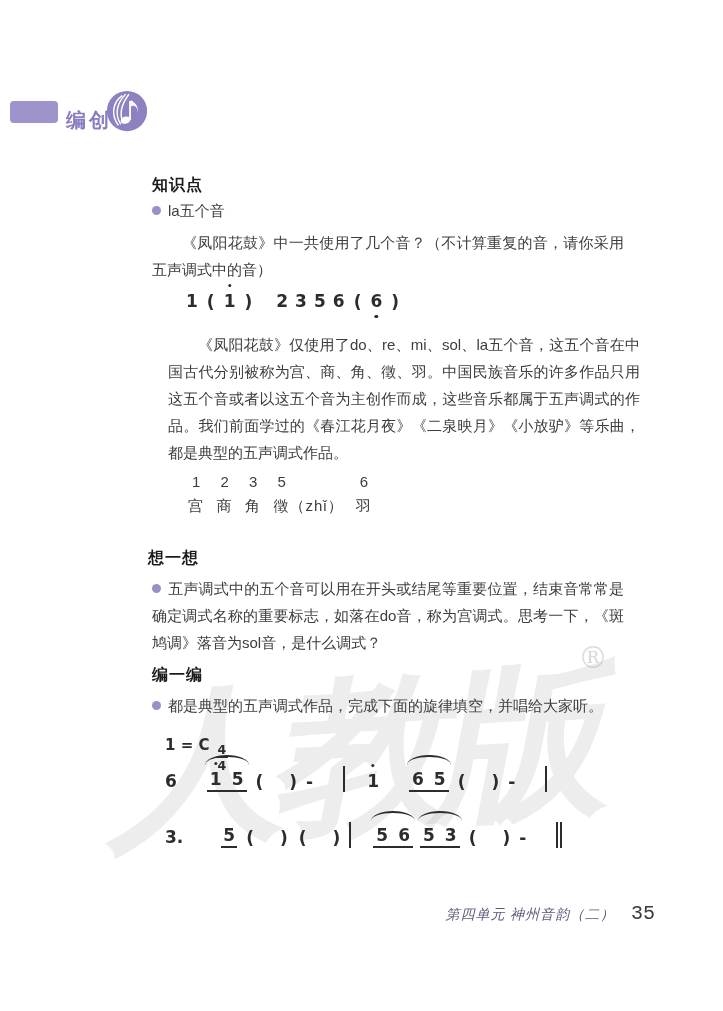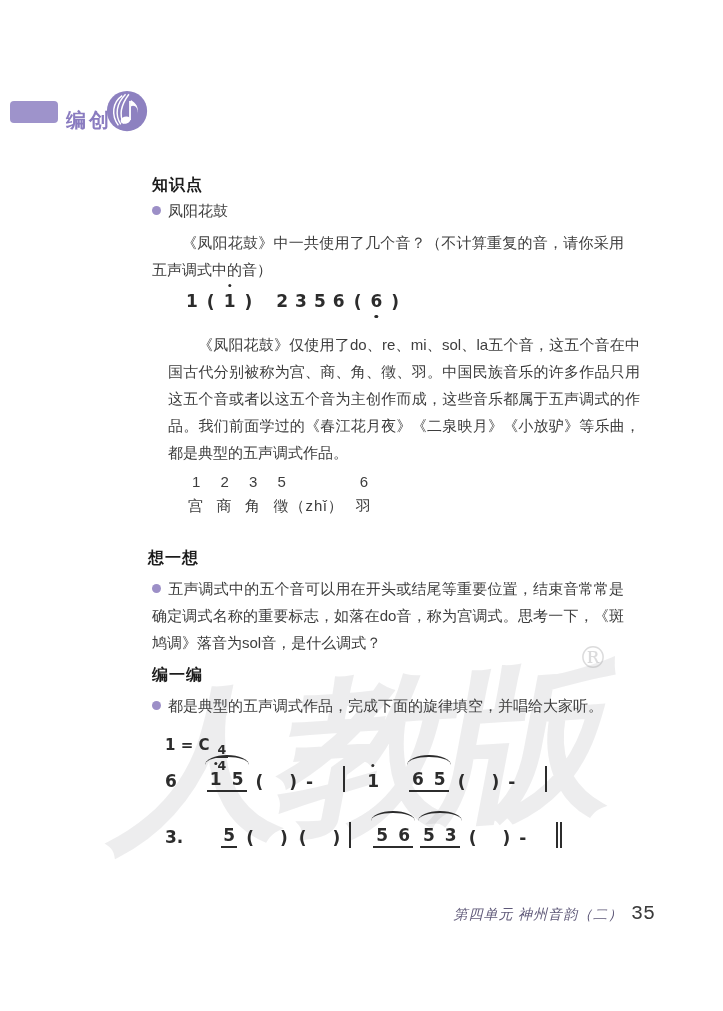--- a/index.html
+++ b/index.html
@@ -75,21 +75,21 @@
   .scale-col { display:flex; flex-direction:column; }
   .scale-num { width:1.1em; text-align:center; line-height:24px; }
   .scale-name { line-height:24px; letter-spacing:1px; }
 
   
   .ans { display:flex; gap:7px; align-items:flex-end; }
 
   
   .footer {
     position:absolute; right:68px; top:902px; z-index:1;
-    display:flex; align-items:baseline; gap:8px;
+    display:flex; align-items:baseline; gap:16px;
   }
   .footer-unit {
     font-family:"Liberation Serif", serif; font-style:italic;
     font-size:14px; color:#5e5878; letter-spacing:1px;
   }
   .footer-page { font-size:20px; color:#3a3a3a; font-family:Liberation Mono, monospace; }
 
   .gap-sm { width:8px; }  .gap-md { width:16px; } .gap-lg { width:24px; }
   .paren { padding:0 2px; }
 </style>
@@ -119,21 +119,21 @@
           <rect x="26.2" y="13.5" width="1.9" height="20"></rect>
           <path d="M28.1 12.5 C 33 15.5, 37 20, 34.5 27.5 C 36.5 20.5, 31.5 17, 28.1 19.2 Z"></path>
         </g>
       </svg>
     </div>
   </div>
 
   <div class="abs sec-heading" style="left:152px; top:175px;">知识点</div>
 
   <div class="abs" style="left:152px; top:202px; font-size:15px;">
-    <span class="bullet"></span><span>凤阳花鼓</span>
+    <span class="bullet"></span><span>la五个音</span>
   </div>
 
   <div class="abs body-text indent" style="left:152px; top:229px; width:472px;">《凤阳花鼓》中一共使用了几个音？（不计算重复的音，请你采用五声调式中的音）</div>
 
   <div class="abs jianpu ans" style="left:186px; top:290px;">
     <span class="note">1</span>
     <span class="paren">(</span>
     <span class="note oct-hi">1</span>
     <span class="paren">)</span>
     <span class="gap-sm"></span>

